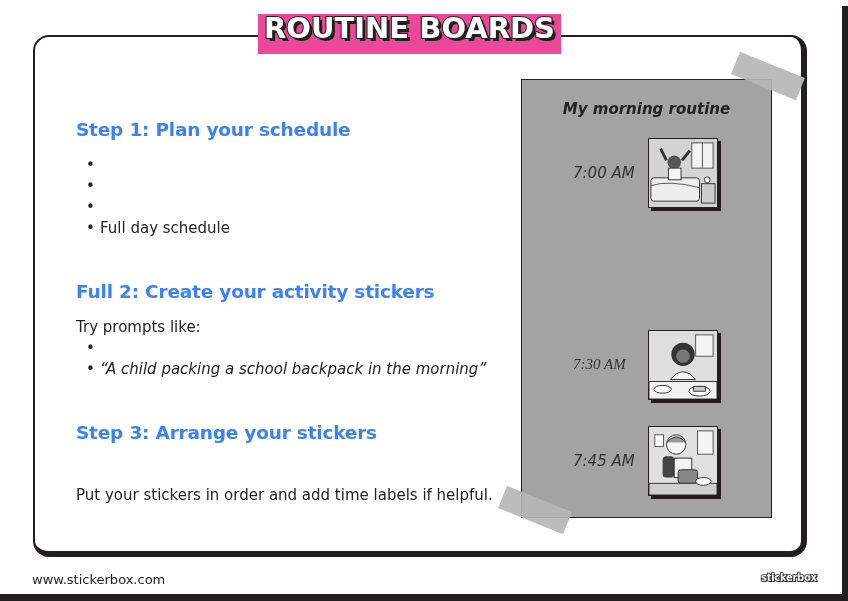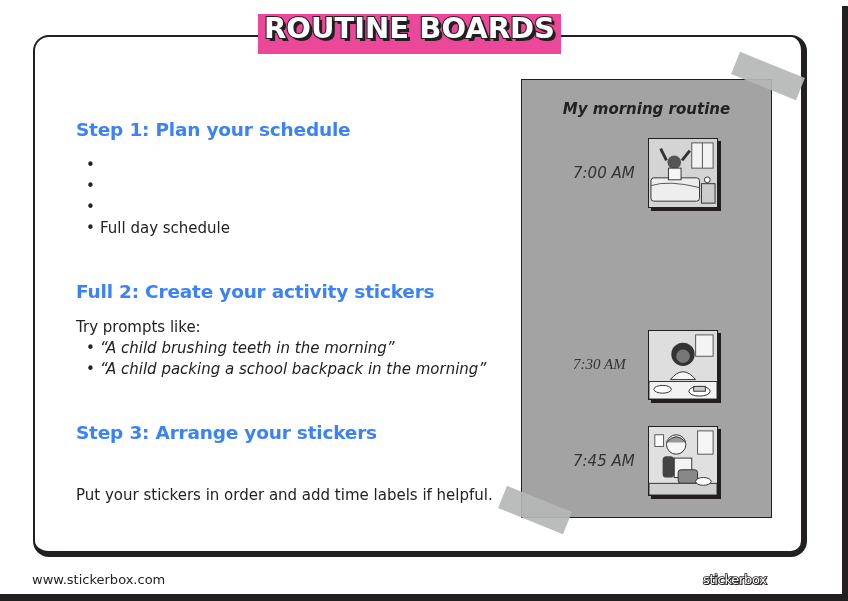--- a/index.html
+++ b/index.html
@@ -42,21 +42,21 @@
     position:absolute; left:126px; top:0; width:70px; height:70px;
     border:1.5px solid #231f20; box-sizing:border-box; background:#dcdcdc;
     box-shadow:3px 3px 0 #231f20; overflow:hidden;
   }
   .thumb svg { display:block; width:100%; height:100%; }
   .tape { position:absolute; background:#b5b7b7; opacity:0.92; }
   .tape.tr { left:733px; top:64px; width:70px; height:24px; transform:rotate(22deg); }
   .tape.bl { left:500px; top:498px; width:70px; height:24px; transform:rotate(22deg); }
   .footer-url { position:absolute; left:32px; top:572px; font-size:13px; color:#222; }
   .footer-logo {
-    position:absolute; left:703px; top:572px; font-weight:400; font-size:13px; color:#fff;
+    position:absolute; left:761px; top:572px; font-weight:700; font-size:10px; color:#fff;
     -webkit-text-stroke:1.6px #231f20; paint-order:stroke fill; text-shadow:1px 1px 0 #231f20; letter-spacing:-0.3px;
   }
 </style>
 </head>
 <body>
 
 <div class="edge-right"></div>
 <div class="edge-bottom"></div>
 
 <div class="card"></div>
@@ -69,21 +69,21 @@
 <ul class="list" style="top:155px;">
   <li><span class="dot">•</span></li>
   <li><span class="dot">•</span></li>
   <li><span class="dot">•</span></li>
   <li><span class="dot">•</span><span class="txt">Full day schedule</span></li>
 </ul>
 
 <div class="h2" style="top:281px;">Full 2: Create your activity stickers</div>
 <div class="para" style="top:318px;">Try prompts like:</div>
 <ul class="list italic" style="top:338px;">
-  <li><span class="dot">•</span><span class="txt">“A child brushing teeth in the morning”</span></li>
+  <li><span class="dot">•</span></li>
   <li><span class="dot">•</span><span class="txt">“A child packing a school backpack in the morning”</span></li>
 </ul>
 
 <div class="h2" style="top:422px;">Step 3: Arrange your stickers</div>
 <div class="para" style="top:486px;">Put your stickers in order and add time labels if helpful.</div>
 
 <div class="paper">
   <div class="paper-title">My morning routine</div>
 
   <div class="row" style="top:58px;">

